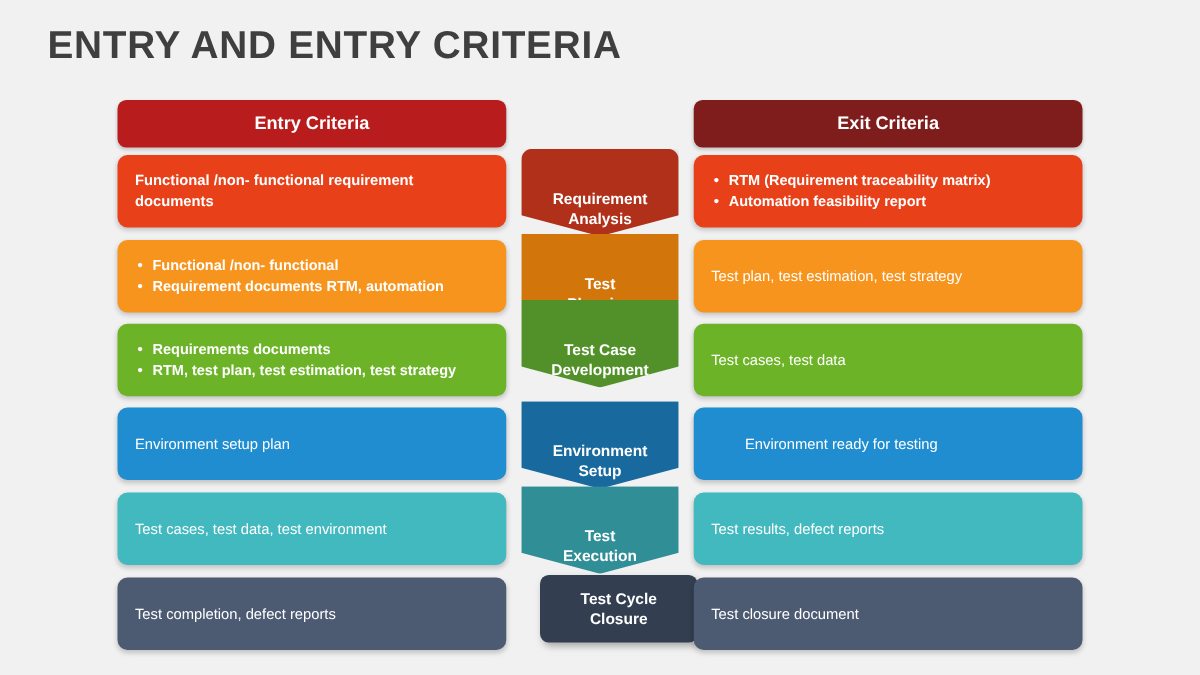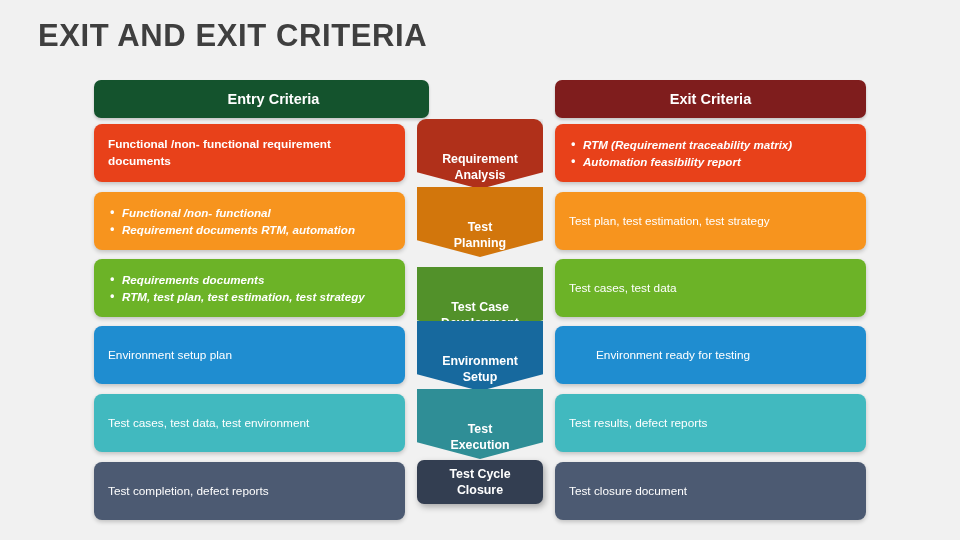--- a/index.html
+++ b/index.html
@@ -73,21 +73,20 @@
 
   .card .line {
     font-size: 11.6px;
     font-weight: bold;
     line-height: 17px;
     white-space: nowrap;
   }
   .card.bulleted .line {
     position: relative;
     padding-left: 14px;
-    font-style: italic;
   }
   .card.bulleted .line::before {
     content: "\2022";
     position: absolute;
     left: 2px;
     top: -0.5px;
     font-size: 12px;
     line-height: 17px;
   }
   .card.plain .line {
@@ -121,32 +120,33 @@
   .stage.chevron {
     clip-path: polygon(0% 0%, 100% 0%, 100% 76%, 50% 100%, 0% 76%);
     align-items: flex-end;
   }
   .stage.chevron.rounded-top {
     border-top-left-radius: 9px;
     border-top-right-radius: 9px;
   }
   .stage.boxed {
     border-radius: 7px;
-    height: 44px;
+    height: 54px;
+    margin-left: 15px;
   }
   .stage.boxed .stage-label { top: 0; }
 </style>
 </head>
 <body>
 
 <div id="slide" style="background: rgb(241, 241, 241);">
 
-  <div id="page-title" style="color: rgb(63, 63, 63);">EXIT AND EXIT CRITERIA</div>
-
-  <div class="col-header" id="header-entry" style="background: #14532d; padding-left: 24px;">Entry Criteria</div>
+  <div id="page-title" style="color: rgb(63, 63, 63);">ENTRY AND ENTRY CRITERIA</div>
+
+  <div class="col-header" id="header-entry" style="background: #b91c1c;">Entry Criteria</div>
 
   <div class="col-header" id="header-exit" style="background: #7f1d1d;">Exit Criteria</div>
 
   <div id="rows-container">
       <div class="card left plain bold-lines" style="top: 124px; background: rgb(232, 65, 26);">
         <div class="line">Functional /non- functional requirement</div>
         <div class="line">documents</div>
       </div>
       <div class="stage chevron rounded-top" style="top: 119px; background: rgb(176, 48, 26);">
         <div class="stage-label">
@@ -168,21 +168,21 @@
           <div>Planning</div>
         </div>
       </div>
       <div class="card right plain" style="top: 192px; background: rgb(247, 148, 30);">
         <div class="line">Test plan, test estimation, test strategy</div>
       </div>
       <div class="card left bulleted" style="top: 259px; background: rgb(108, 179, 39);">
         <div class="line">Requirements documents</div>
         <div class="line">RTM, test plan, test estimation, test strategy</div>
       </div>
-      <div class="stage chevron" style="top: 267px; background: rgb(82, 145, 42);">
+      <div class="stage chevron" style="top: 240px; background: rgb(82, 145, 42);">
         <div class="stage-label">
           <div>Test Case</div>
           <div>Development</div>
         </div>
       </div>
       <div class="card right plain" style="top: 259px; background: rgb(108, 179, 39);">
         <div class="line">Test cases, test data</div>
       </div>
       <div class="card left plain" style="top: 326px; background: rgb(31, 141, 208);">
         <div class="line">Environment setup plan</div>

